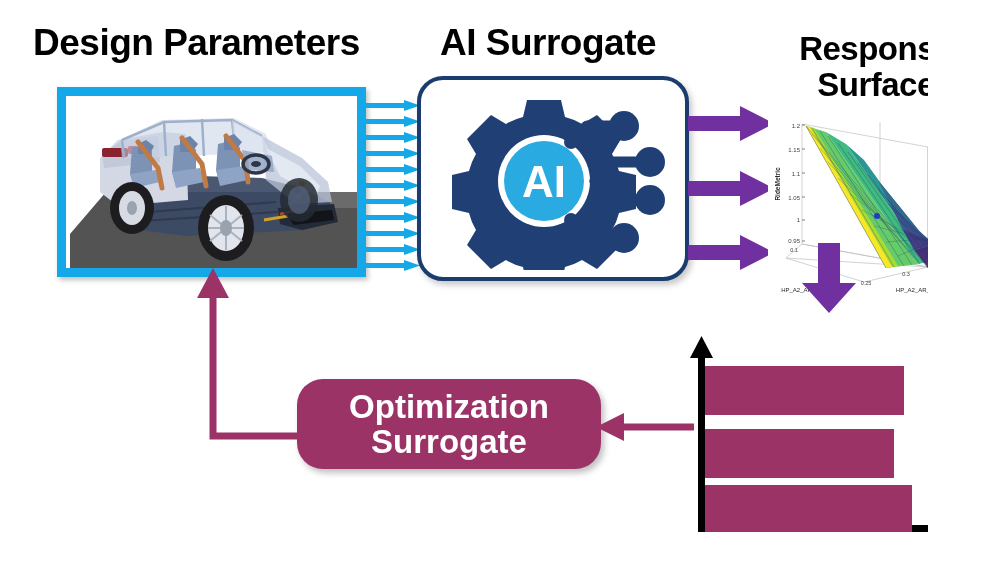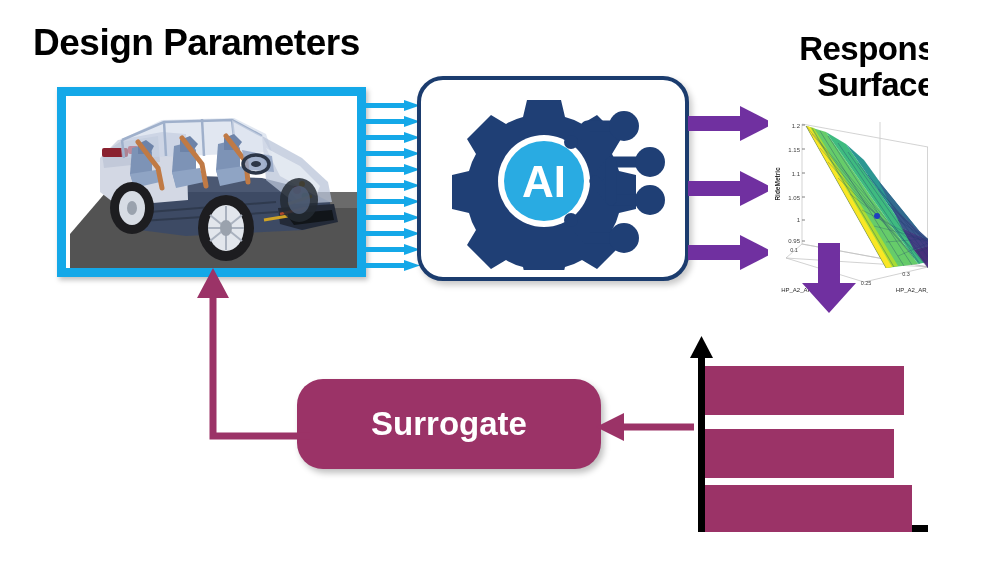--- a/index.html
+++ b/index.html
@@ -150,20 +150,21 @@
     width: 100px; height: 44px;
   }
 </style>
 </head>
 <body>
 
 <div id="root">
 
   <div class="heading" id="h-design">Design Parameters</div>
 
+  <div class="heading" id="h-ai">AI Surrogate</div>
 
   <div class="heading" id="h-response">Response Surface</div>
 
 
   <div id="design-box">
     <svg id="car-canvas" viewBox="0 0 291 172" preserveAspectRatio="none">
       <rect x="0" y="0" width="291" height="172" fill="#ffffff"></rect>
 
       <polygon points="4,138 40,96 291,96 291,172 4,172" fill="#535353"></polygon>
       <polygon points="250,96 291,96 291,112 262,112" fill="#6b6b6b"></polygon>
@@ -483,20 +484,21 @@
     </g>
 
     <g fill="#9b3367">
       <rect x="33" y="36" width="199" height="49"></rect>
       <rect x="33" y="99" width="189" height="49"></rect>
       <rect x="33" y="155" width="207" height="47"></rect>
     </g>
   </svg>
 
   <div id="opt-box">
+    <div class="opt-line">Optimization</div>
     <div class="opt-line">Surrogate</div>
   </div>
 
   <svg id="feedback-left" viewBox="0 0 125 190">
     <path d="M125,170 L28,170 L28,26" stroke="#9b3367" stroke-width="7" fill="none"></path>
     <polygon points="28,2 44,32 12,32" fill="#9b3367"></polygon>
   </svg>
 
   <svg id="feedback-right" viewBox="0 0 100 44">
     <path d="M100,22 L26,22" stroke="#9b3367" stroke-width="7" fill="none"></path>

